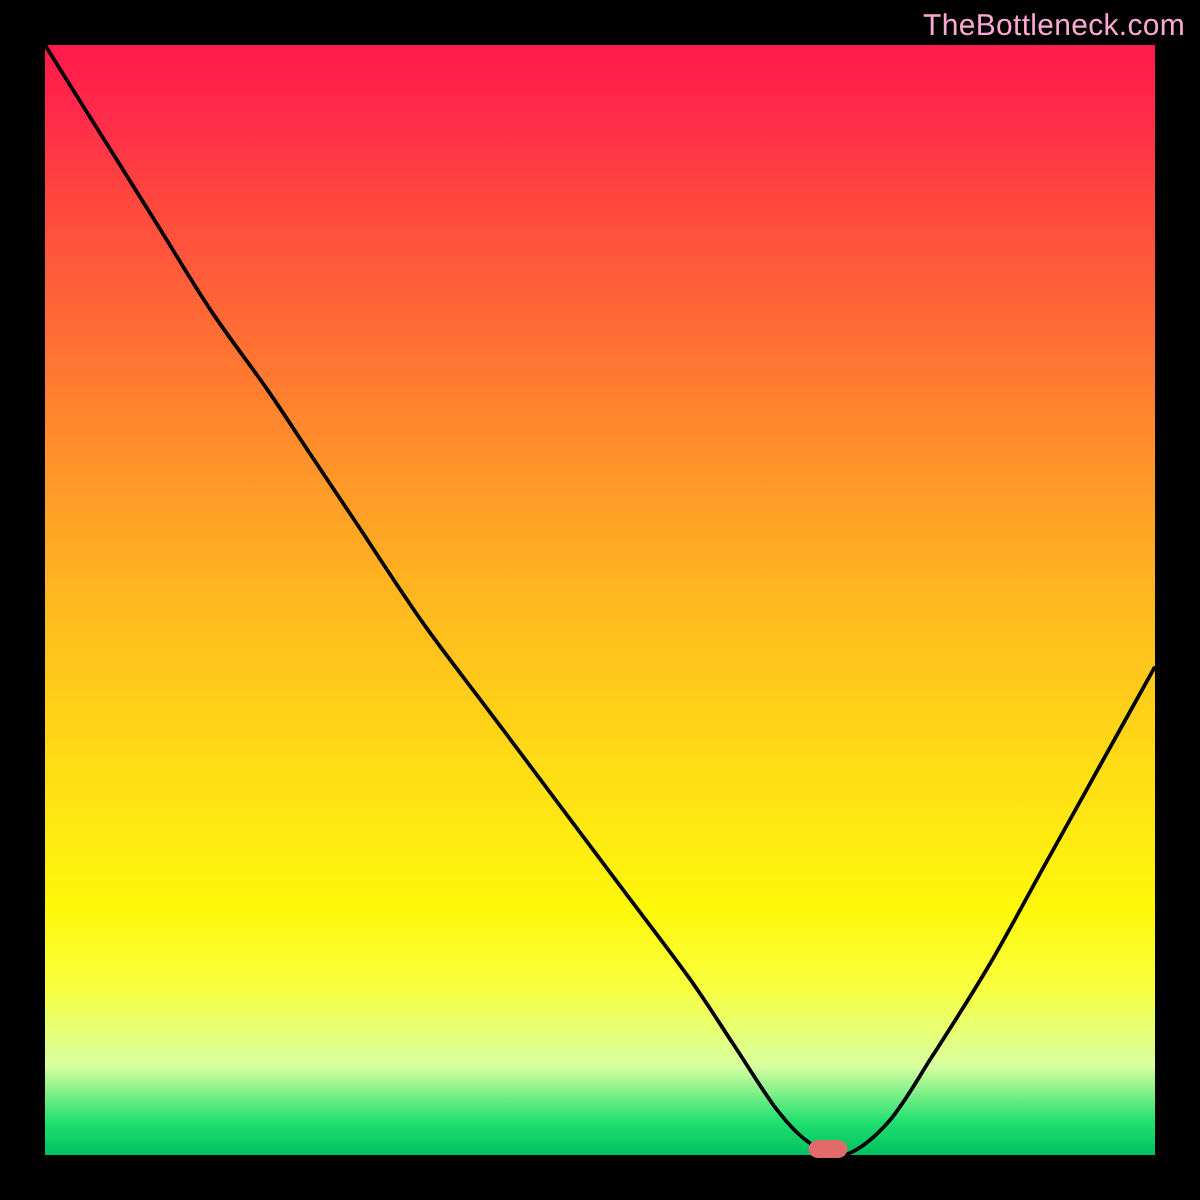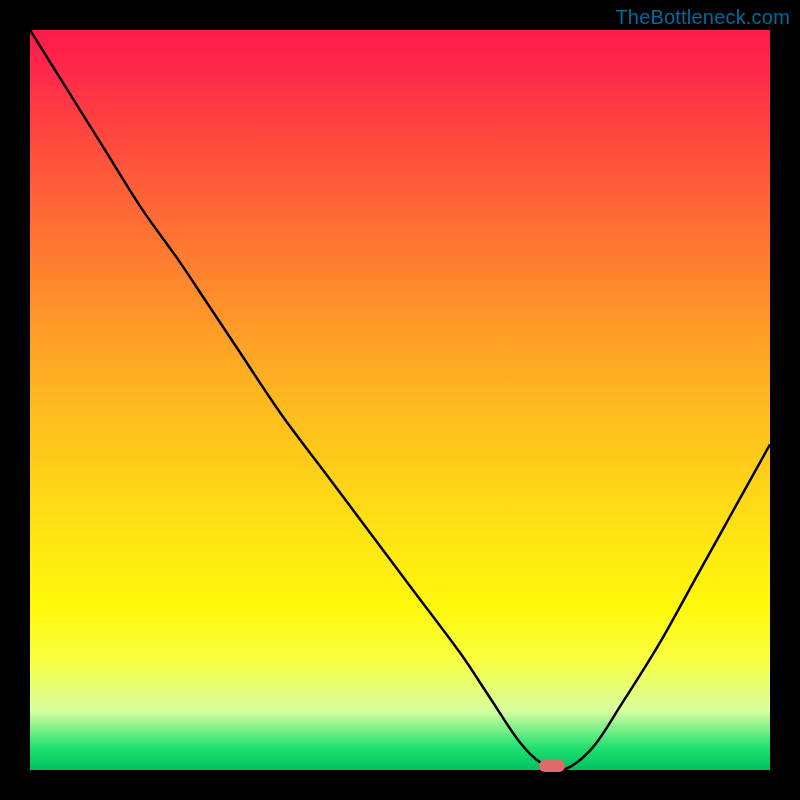--- a/index.html
+++ b/index.html
@@ -55,21 +55,21 @@
     background: #e26a6a;
     border-radius: 6px;
     transform: translate(-50%, -50%);
   }
   .watermark {
     position: absolute;
     top: 6px;
     right: 10px;
     font-family: Arial, Helvetica, sans-serif;
     font-size: 20px;
-    color: #0369a1;
+    color: #f9a8d4;
     letter-spacing: 0.2px;
   }
 </style>
 </head>
 <body>
 
 <div class="chart-container">
   <div class="watermark">TheBottleneck.com</div>
   <div class="plot-area">
     <div class="gradient-bg"></div>

